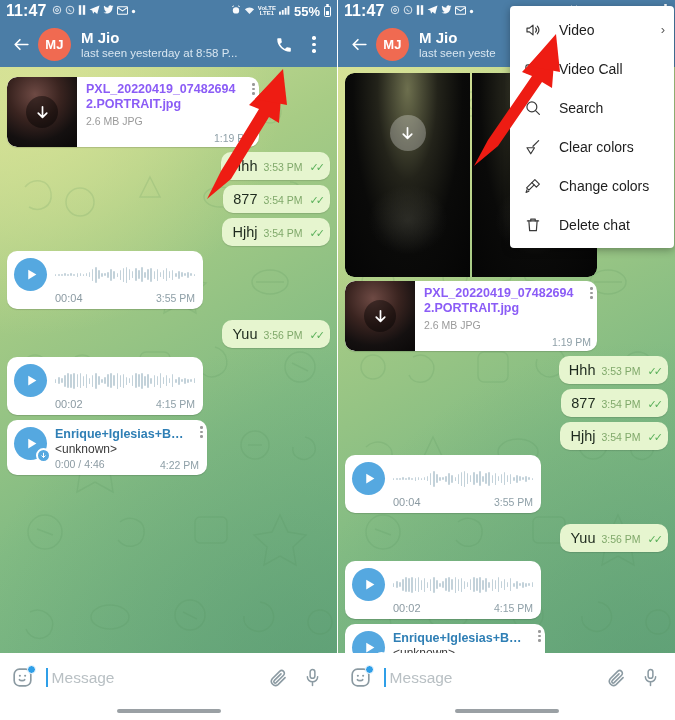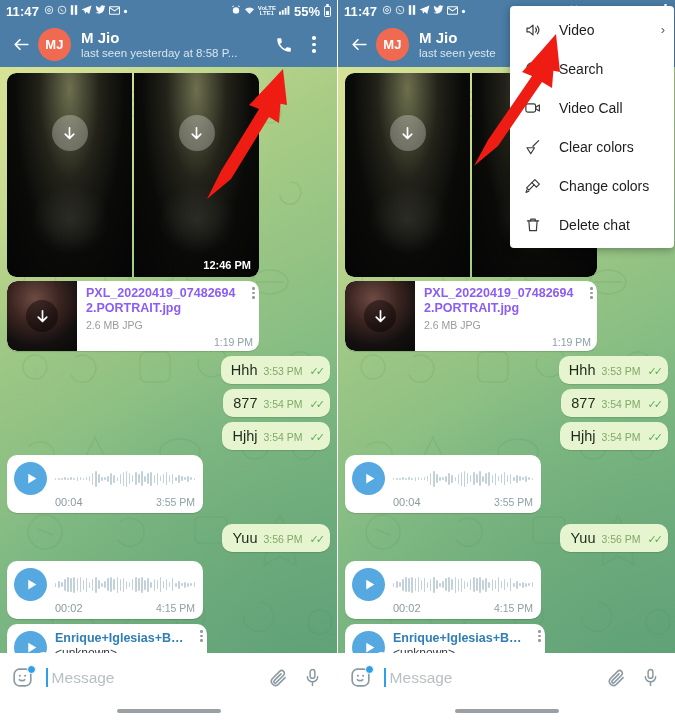--- a/index.html
+++ b/index.html
@@ -22,21 +22,21 @@
   
   .statusbar {
     height: 22px;
     background: #4b7da6;
     color: #ffffff;
     display: flex; align-items: center;
     padding: 0 6px;
     font-size: 11px;
     position: relative; z-index: 30;
   }
-  .sb-time { font-size: 13px; font-weight: 600; letter-spacing: .1px; }
+  .sb-time { font-size: 16px; font-weight: 600; letter-spacing: .1px; }
   .sb-icons-left { display: flex; align-items: center; gap: 3px; margin-left: 5px; }
   .sb-icons-right { display: flex; align-items: center; gap: 3px; margin-left: auto; }
   .sb-ic { display: inline-block; line-height: 1; font-size: 10px; opacity: .97; }
   .sb-batt { font-size: 13px; font-weight: 600; margin-left: 1px; }
   .battglyph {
     display:inline-block; width:7px; height:11px; border:1.3px solid #fff;
     border-radius:1.5px; position: relative; margin-left:1px;
   }
   .battglyph:before{content:"";position:absolute;top:-3px;left:1.4px;width:3px;height:2px;background:#fff;border-radius:1px;}
   .battglyph:after{content:"";position:absolute;left:.6px;right:.6px;bottom:.6px;height:45%;background:#fff;border-radius:.5px;}
@@ -362,37 +362,20 @@
           <circle cx="320" cy="555" r="12"></circle>
           <path d="M40 625c10-10 28-2 24 12s-20 16-28 4"></path>
           <path d="M130 615l8 17 18 3-13 12 3 18-16-9-16 9 3-18-13-12 18-3z"></path>
           <ellipse cx="230" cy="630" rx="20" ry="12"></ellipse>
           <circle cx="305" cy="625" r="14"></circle>
         </g>
       </svg>
 
       <div class="msgs">
 
-        <div class="mediarow">
-          <div class="media first">
-            <div class="dlcircle">
-              <svg viewBox="0 0 24 24" fill="none" stroke="#fff" stroke-width="2.4" stroke-linecap="round" stroke-linejoin="round">
-                  <path d="M12 4v14M6 13l6 6 6-6"></path>
-                </svg>
-            </div>
-          </div>
-          <div class="media second">
-            <div class="dlcircle">
-              <svg viewBox="0 0 24 24" fill="none" stroke="#fff" stroke-width="2.4" stroke-linecap="round" stroke-linejoin="round">
-                  <path d="M12 4v14M6 13l6 6 6-6"></path>
-                </svg>
-            </div>
-            <div class="media-time">12:46 PM</div>
-          </div>
-        </div>
 
         <div class="filebubble">
           <div class="filethumb">
             <div class="dlcircle">
               <svg viewBox="0 0 24 24" fill="none" stroke="#fff" stroke-width="2.4" stroke-linecap="round" stroke-linejoin="round">
                   <path d="M12 4v14M6 13l6 6 6-6"></path>
                 </svg>
             </div>
           </div>
           <div class="fileinfo">
@@ -1025,35 +1008,35 @@
               <path d="M4 9.5h3.2L12 5.5v13L7.2 14.5H4z"></path>
               <path d="M15.4 9.2a4 4 0 0 1 0 5.6"></path>
               <path d="M17.8 7a7 7 0 0 1 0 10"></path>
             </svg>
         </span>
         <span class="mlabel">Video</span>
         <span class="mchev">›</span>
       </div>
       <div class="mitem">
         <span class="micon">
+          <svg viewBox="0 0 24 24" fill="none" stroke="#3a3a3a" stroke-width="1.6" stroke-linecap="round" stroke-linejoin="round">
+              <rect x="2.5" y="6.5" width="13" height="11" rx="2.5"></rect>
+              <path d="M15.5 11l5-3v8l-5-3z"></path>
+            </svg>
+        </span>
+        <span class="mlabel">Video Call</span>
+      </div>
+      <div class="mitem">
+        <span class="micon">
           <svg viewBox="0 0 24 24" fill="none" stroke="#3a3a3a" stroke-width="1.6" stroke-linecap="round">
               <circle cx="10.5" cy="10.5" r="6.6"></circle>
               <path d="M15.4 15.4L20.5 20.5"></path>
             </svg>
         </span>
         <span class="mlabel">Search</span>
-      </div>
-      <div class="mitem">
-        <span class="micon">
-          <svg viewBox="0 0 24 24" fill="none" stroke="#3a3a3a" stroke-width="1.6" stroke-linecap="round" stroke-linejoin="round">
-              <rect x="2.5" y="6.5" width="13" height="11" rx="2.5"></rect>
-              <path d="M15.5 11l5-3v8l-5-3z"></path>
-            </svg>
-        </span>
-        <span class="mlabel">Video Call</span>
       </div>
       <div class="mitem">
         <span class="micon">
           <svg viewBox="0 0 24 24" fill="none" stroke="#3a3a3a" stroke-width="1.6" stroke-linecap="round" stroke-linejoin="round">
               <path d="M19.5 3.5L12 11"></path>
               <path d="M4 13h10l-5 8z"></path>
             </svg>
         </span>
         <span class="mlabel">Clear colors</span>
       </div>

